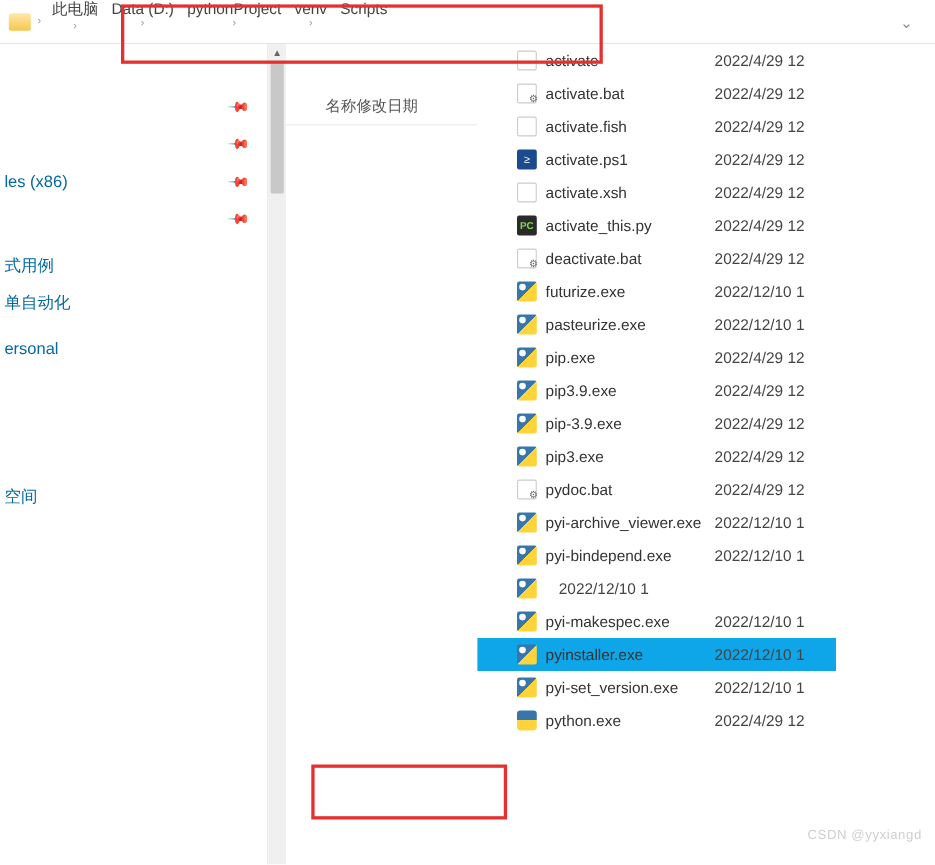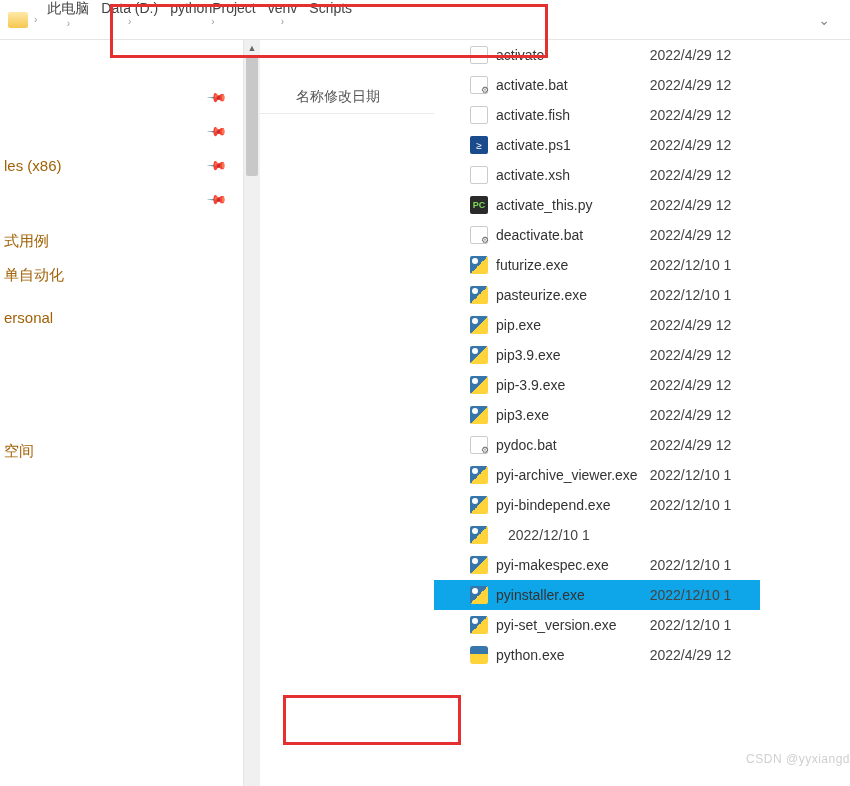--- a/index.html
+++ b/index.html
@@ -10,21 +10,21 @@
 .bc-label { padding: 0 6px; color: #444; }
 .bc-sep { color: #999; font-size: 10px; padding: 0 4px; }
 .bc-icon-folder { width: 20px; height: 16px; background: linear-gradient(#ffe9a8,#f5c74e); border-radius: 2px; margin-right: 2px; }
 .bc-chevron-end { margin-left: auto; color: #888; font-size: 14px; padding-right: 12px; }
 .red-box-bc { position: absolute; left: 110px; top: 4px; width: 438px; height: 54px; border: 3px solid #e53030; pointer-events: none; z-index: 50; }
 
 .main { display: flex; height: calc(100% - 40px); }
 
 .sidebar { width: 244px; border-right: 1px solid #e5e5e5; padding-top: 40px; position: relative; }
 .side-item { padding: 6px 0 6px 4px; display: flex; align-items: center; cursor: pointer; height: 34px; }
-.side-label { flex: 1; color: #a16207; font-size: 15px; }
+.side-label { flex: 1; color: #0369a1; font-size: 15px; }
 .pin { color: #888; font-size: 13px; margin-right: 18px; transform: rotate(45deg); }
 .side-spacer { height: 8px; }
 
 .scrollbar-v { width: 16px; background: #f0f0f0; position: relative; }
 .sb-arrow { height: 16px; display: flex; align-items: center; justify-content: center; color: #666; font-size: 9px; cursor: pointer; }
 .sb-thumb { position: absolute; top: 16px; left: 2px; width: 12px; height: 120px; background: #c8c8c8; border-radius: 2px; }
 
 .file-area { flex: 1; display: flex; }
 .col-headers { display: flex; height: 34px; align-items: center; border-bottom: 1px solid #eaeaea; padding-left: 36px; color: #555; margin-top: 40px; }
 .col-name { flex: 1; }
@@ -43,21 +43,21 @@
 .i-pc { background: #2a2a2a; color: #7ed957; font-weight: bold; font-size: 9px; }
 .i-pc::after { content: "PC"; }
 .i-exe-py { background: linear-gradient(135deg,#3776ab 50%,#ffd43b 50%); position: relative; }
 .i-exe-py::before { content: ""; position: absolute; width: 6px; height: 6px; background: #fff; border-radius: 50%; top: 2px; left: 2px; }
 .i-python { background: linear-gradient(180deg,#3776ab 45%,#ffd43b 45%); border-radius: 3px; }
 .fname { flex: 1; color: #333; }
 .fdate { width: 110px; color: #444; margin-left: 12px; }
 
 .red-box-file { position: absolute; left: 283px; top: 695px; width: 178px; height: 50px; border: 3px solid #e53030; pointer-events: none; z-index: 50; }
 
-.watermark { position: absolute; right: 0; bottom: 20px; color: #bbb; font-size: 12px; letter-spacing: 0.5px; opacity: 0.7; }
+.watermark { position: absolute; right: 12px; bottom: 20px; color: #bbb; font-size: 12px; letter-spacing: 0.5px; opacity: 0.7; }
 </style>
 </head>
 <body>
 
 <div class="breadcrumb-bar">
   <span class="bc-icon-folder"></span>
   <span class="bc-sep">›</span>
   <span class="bc-item">
       <span class="bc-label">此电脑</span>
       <span class="bc-sep">›</span>

